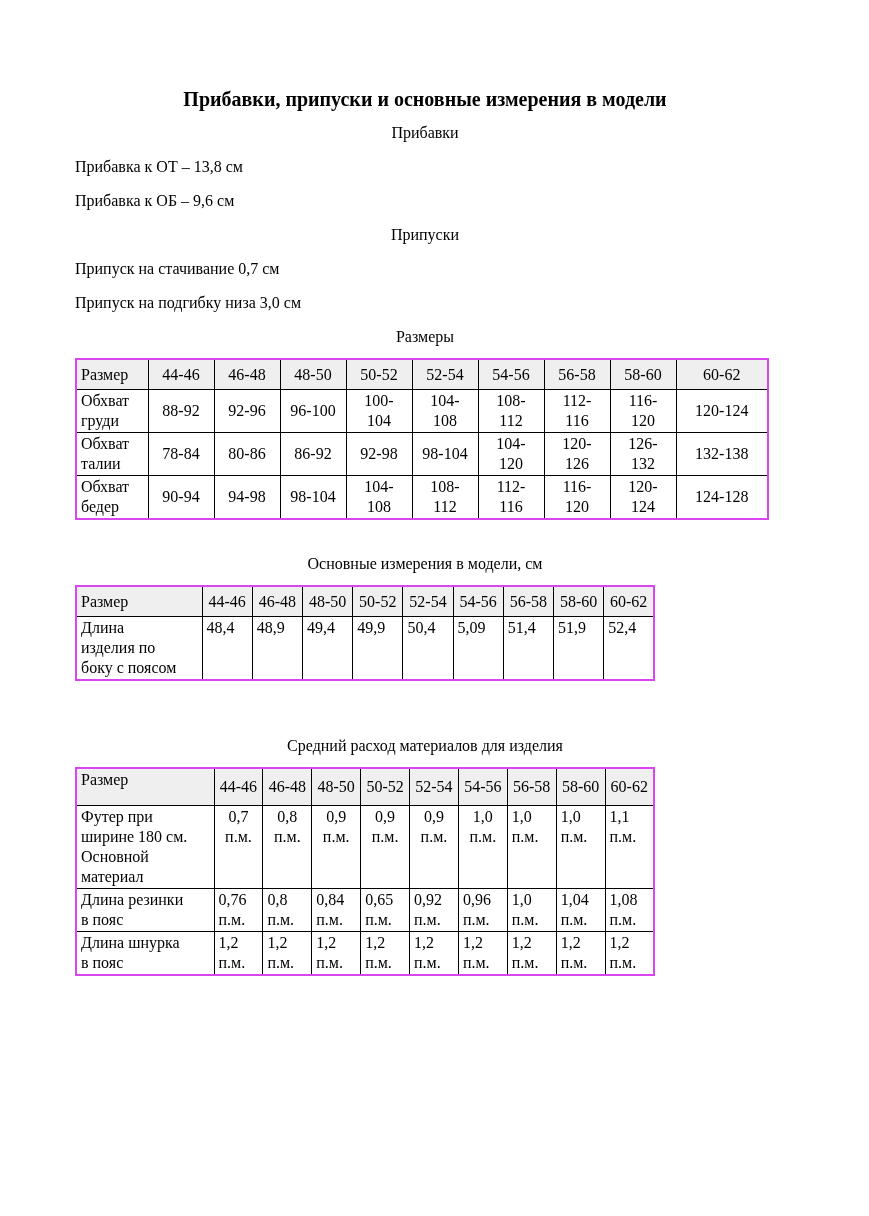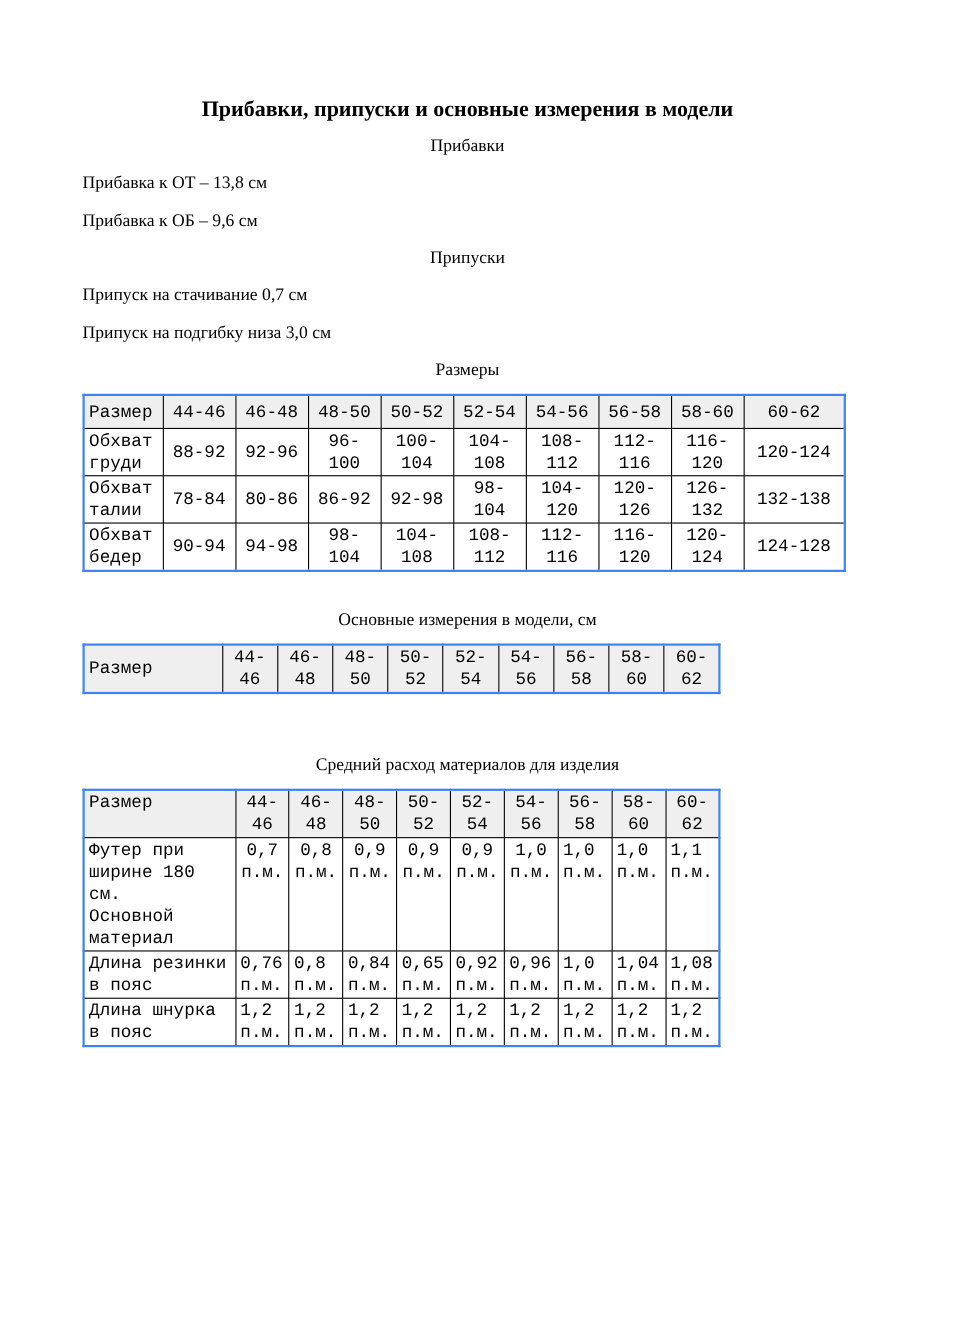--- a/index.html
+++ b/index.html
@@ -20,22 +20,21 @@
   p { margin: 0 0 12px 0; }
   .center { text-align: center; }
   .h-meas { margin: 33px 0 10px 0; }
   .h-mat  { margin: 54px 0 10px 0; }
   .h-sizes { margin-bottom: 10px; }
 
   table.tbl {
     border-collapse: collapse;
     table-layout: fixed;
     width: 580px;
-    border: 2px solid #3b82f6;
-    font-family: Liberation Mono, monospace;
+    border: 2px solid #d946ef;
   }
   .tbl td {
     border: 1px solid #000;
     padding: 1px 4px;
     line-height: 20px;
     white-space: pre-line;
     overflow: hidden;
   }
   .tbl tr.head td { background: #efefef; text-align: center; vertical-align: middle; height: 27px; }
   .tbl td.lbl, .tbl tr.head td.lbl { text-align: left; }
@@ -159,20 +158,34 @@
       <td>44-46</td>
       <td>46-48</td>
       <td>48-50</td>
       <td>50-52</td>
       <td>52-54</td>
       <td>54-56</td>
       <td>56-58</td>
       <td>58-60</td>
       <td>60-62</td>
     </tr>
+    <tr>
+      <td class="lbl">Длина
+изделия по
+боку с поясом</td>
+      <td>48,4</td>
+      <td>48,9</td>
+      <td>49,4</td>
+      <td>49,9</td>
+      <td>50,4</td>
+      <td>5,09</td>
+      <td>51,4</td>
+      <td>51,9</td>
+      <td>52,4</td>
+    </tr>
   </tbody>
     </table>
 
   <p class="center h-mat">Средний расход материалов для изделия</p>
 
   <table class="tbl t3">
     <colgroup>
       <col style="width:138px">
     </colgroup>
     <tbody>

